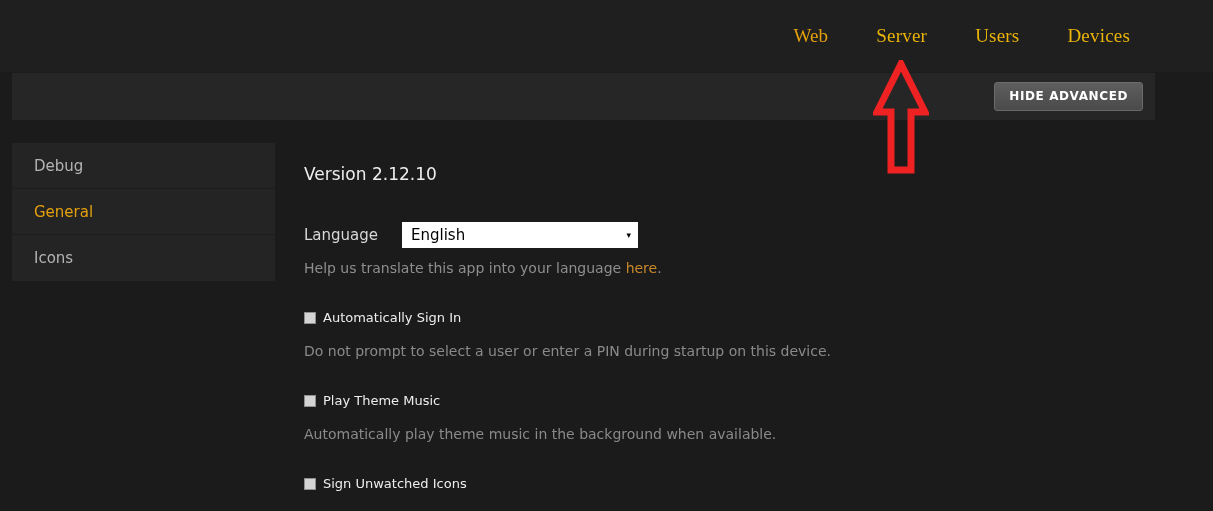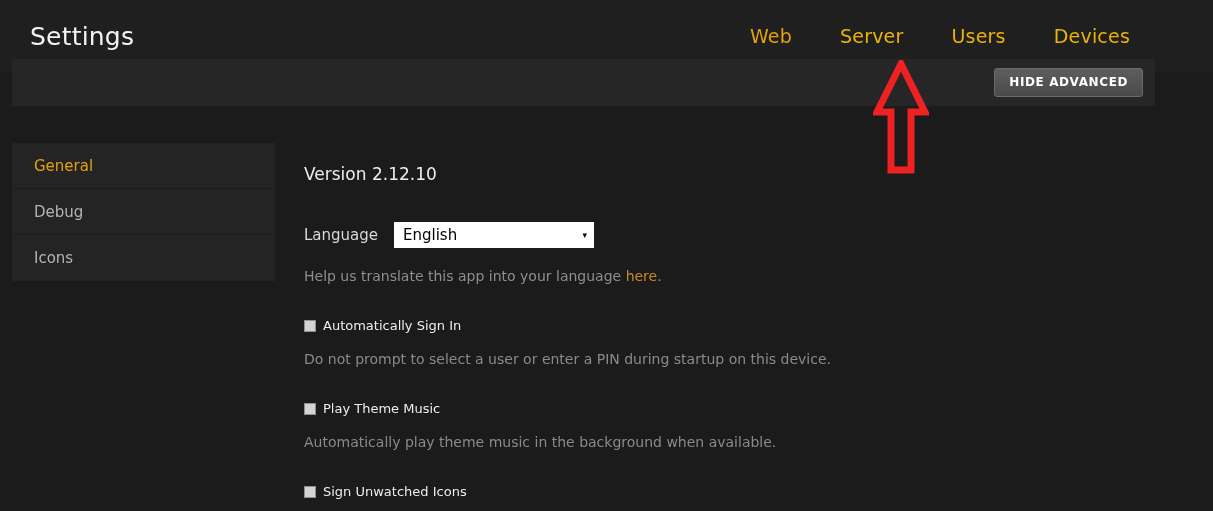--- a/index.html
+++ b/index.html
@@ -34,37 +34,38 @@
     font-weight: 400;
     color: #f2f2f2;
     letter-spacing: 0.2px;
     white-space: nowrap;
   }
   .nav-tabs {
     margin-left: auto;
     display: flex;
     align-items: center;
     gap: 48px;
+    font-family: Liberation Serif, serif;
   }
   .nav-tab {
     font-size: 19px;
     color: #eab308;
     white-space: nowrap;
     cursor: pointer;
     letter-spacing: 0.2px;
   }
   .nav-tab.active {
     color: #e5a00d;
   }
 
   
   .toolbar {
     position: absolute;
     left: 12px;
-    top: 59px;
+    top: 73px;
     width: 1143px;
     height: 47px;
     background: #262626;
     box-sizing: border-box;
     display: flex;
     align-items: center;
     justify-content: flex-end;
     padding-right: 12px;
   }
   .btn-advanced {
@@ -116,24 +117,24 @@
     margin: 21px 0 0 0;
   }
   .form-row {
     display: flex;
     align-items: center;
     margin-top: 38px;
   }
   .field-label {
     font-size: 15px;
     color: #d8d8d8;
-    margin-right: 16px;
+    margin-right: 24px;
   }
   .select-box {
-    width: 200px;
+    width: 236px;
     height: 26px;
     background: #ffffff;
     border: 1px solid #ffffff;
     box-sizing: border-box;
     display: flex;
     align-items: center;
     justify-content: space-between;
     padding: 0 6px 0 8px;
     cursor: pointer;
   }
@@ -143,21 +144,21 @@
     font-family: "DejaVu Sans", "Liberation Sans", sans-serif;
   }
   .select-caret {
     font-size: 9px;
     color: #000000;
     line-height: 1;
   }
   .help-text {
     font-size: 14px;
     color: #8e8e8e;
-    margin-top: 20px;
+    margin-top: 12px;
   }
   .help-link {
     color: #c8882a;
     text-decoration: none;
     cursor: pointer;
   }
   .check-row {
     display: flex;
     align-items: center;
     margin-top: 34px;
@@ -190,36 +191,35 @@
     top: 60px;
     width: 56px;
     height: 116px;
     pointer-events: none;
   }
 </style>
 </head>
 <body>
 
 <div class="app-header">
-  <div class="app-title">Settings</div>
   <nav class="nav-tabs">
     <div class="nav-tab active">Web</div>
     <div class="nav-tab">Server</div>
     <div class="nav-tab">Users</div>
     <div class="nav-tab">Devices</div>
   </nav>
 </div>
 
 <div class="toolbar">
   <button class="btn-advanced">HIDE ADVANCED</button>
 </div>
 
 <div class="sidebar">
+  <div class="sidebar-item">Debug</div>
   <div class="sidebar-item active">General</div>
-  <div class="sidebar-item">Debug</div>
   <div class="sidebar-item">Icons</div>
 </div>
 
 <div class="content">
 
   <div class="version-line">Version 2.12.10</div>
 
   <div class="form-row">
     <div class="field-label">Language</div>
     <div class="select-box">

